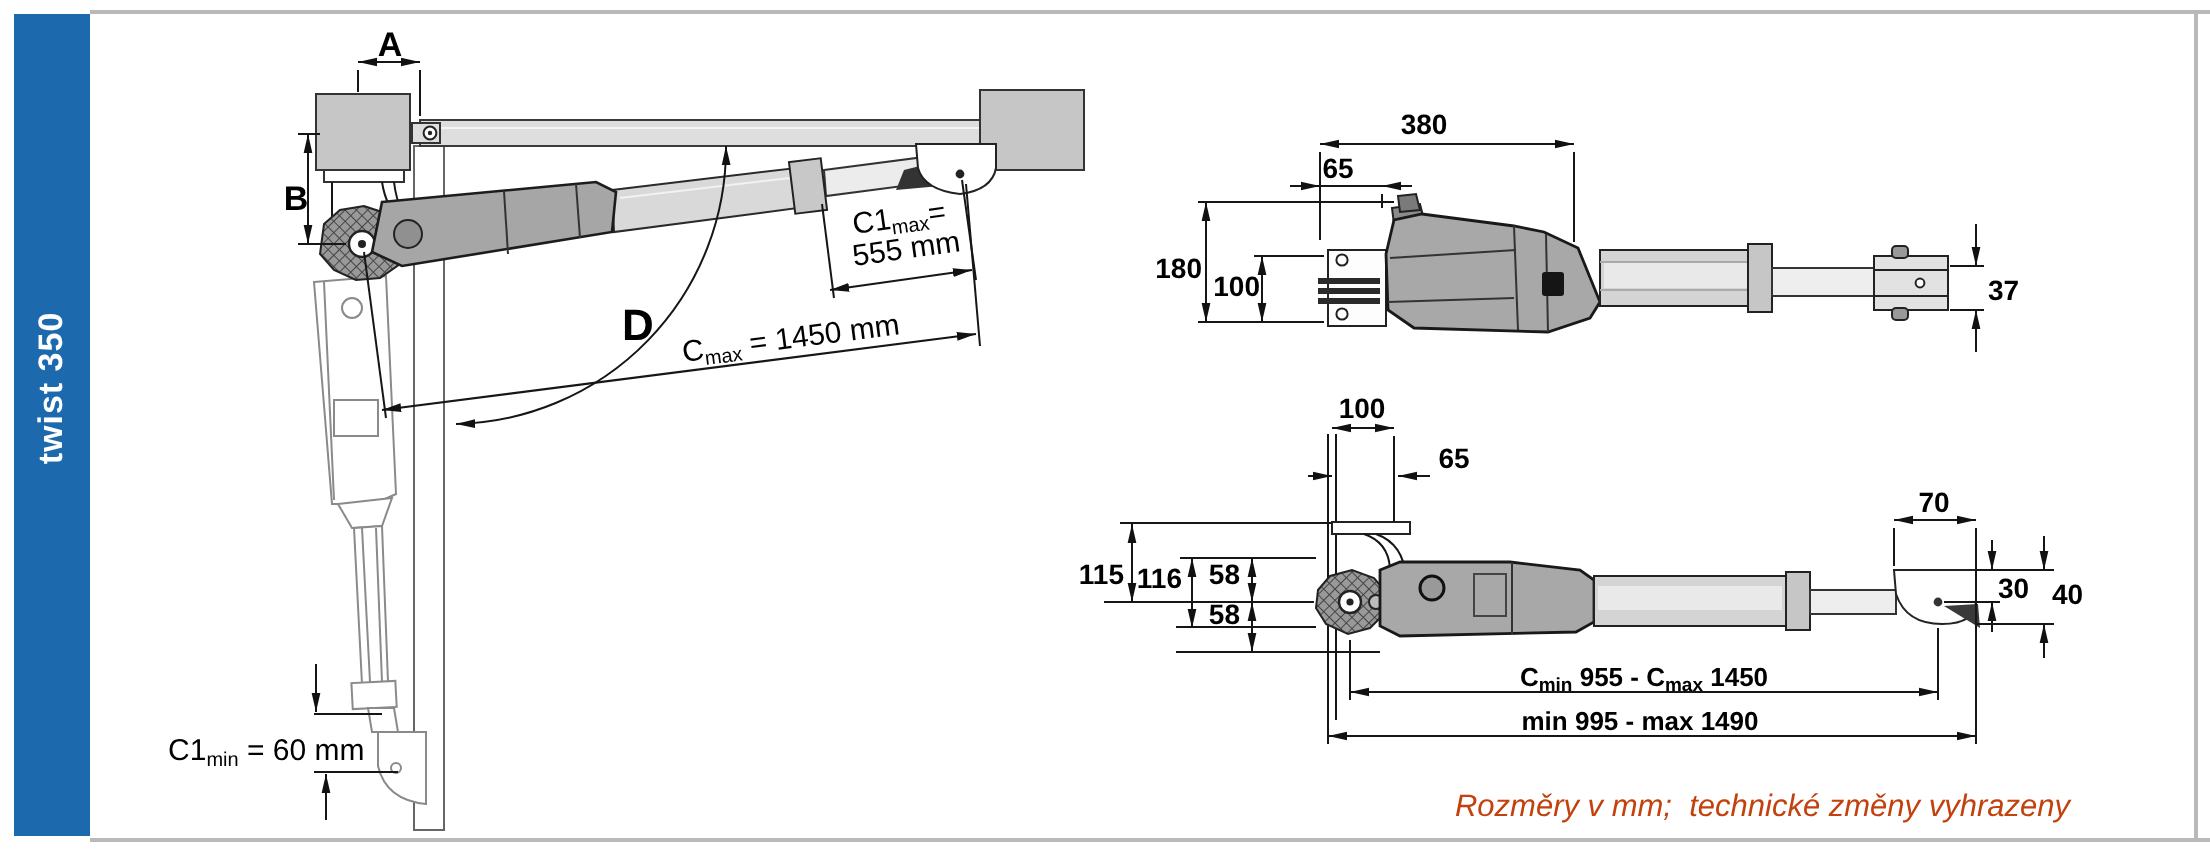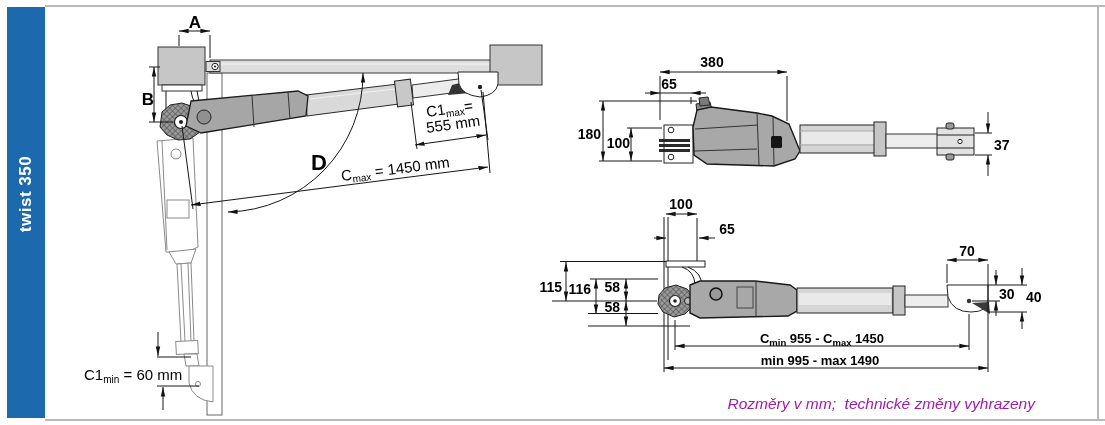--- a/index.html
+++ b/index.html
@@ -1,20 +1,20 @@
 <!DOCTYPE html>
 <html><head>
 <meta charset="utf-8">
 <style>
   html,body{margin:0;padding:0;background:#fff;}
   #page{position:relative;width:1105px;height:425px;background:#fff;font-family:"Liberation Sans",sans-serif;overflow:hidden;}
   .border-line{position:absolute;background:#b9b9b9;}
   #sidebar{position:absolute;left:7px;top:7px;width:38px;height:411px;}
   #sidebar .lbl{position:absolute;left:-131px;top:176px;width:300px;height:22px;line-height:22px;text-align:center;transform:rotate(-90deg);color:#fff;font-size:17px;font-weight:bold;letter-spacing:0.5px;}
-  #footer{position:absolute;right:70px;top:395px;font-style:italic;font-size:15.5px;color:#a21caf;white-space:pre;margin-left:20px;}
+  #footer{position:absolute;right:70px;top:395px;font-style:italic;font-size:15.5px;color:#c2410c;white-space:pre;margin-left:20px;}
   svg text{font-family:"Liberation Sans",sans-serif;fill:#000;}
   .dim{font-size:14px;font-weight:bold;}
   .dimL{font-size:15px;font-weight:normal;}
   .ltr{font-size:17px;font-weight:bold;}
   .big{font-size:22px;font-weight:bold;}
   .sub{font-size:10px;}
   .subB{font-size:9.5px;font-weight:bold;}
   .dimB{font-size:13px;font-weight:bold;}
 </style>
 </head>

